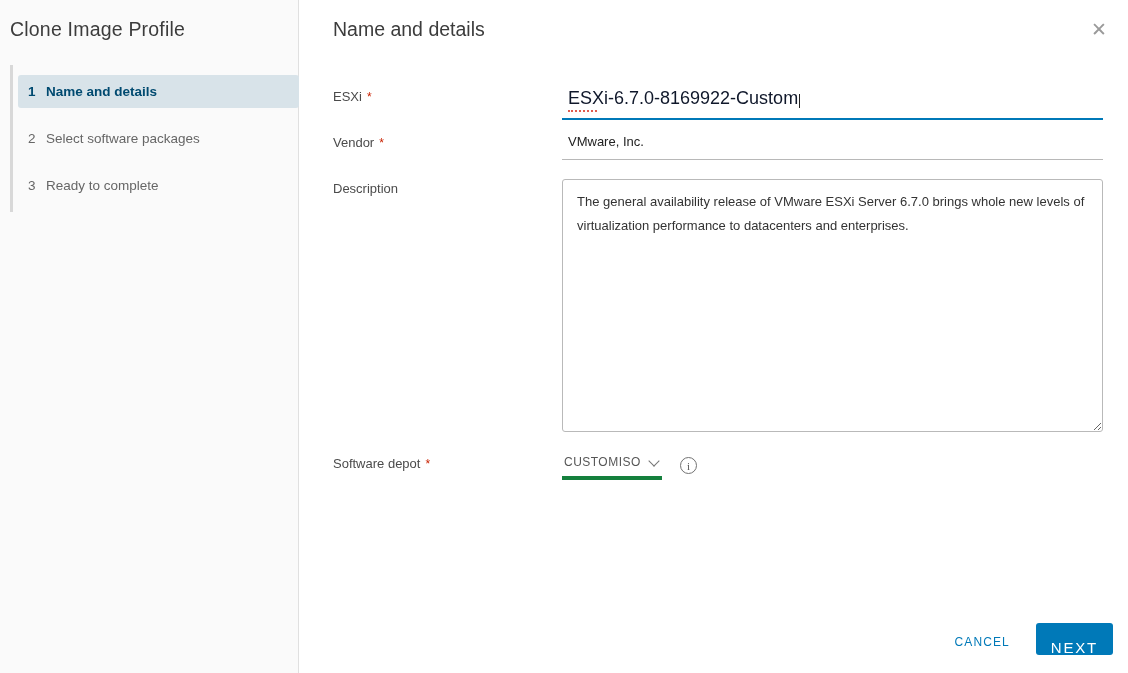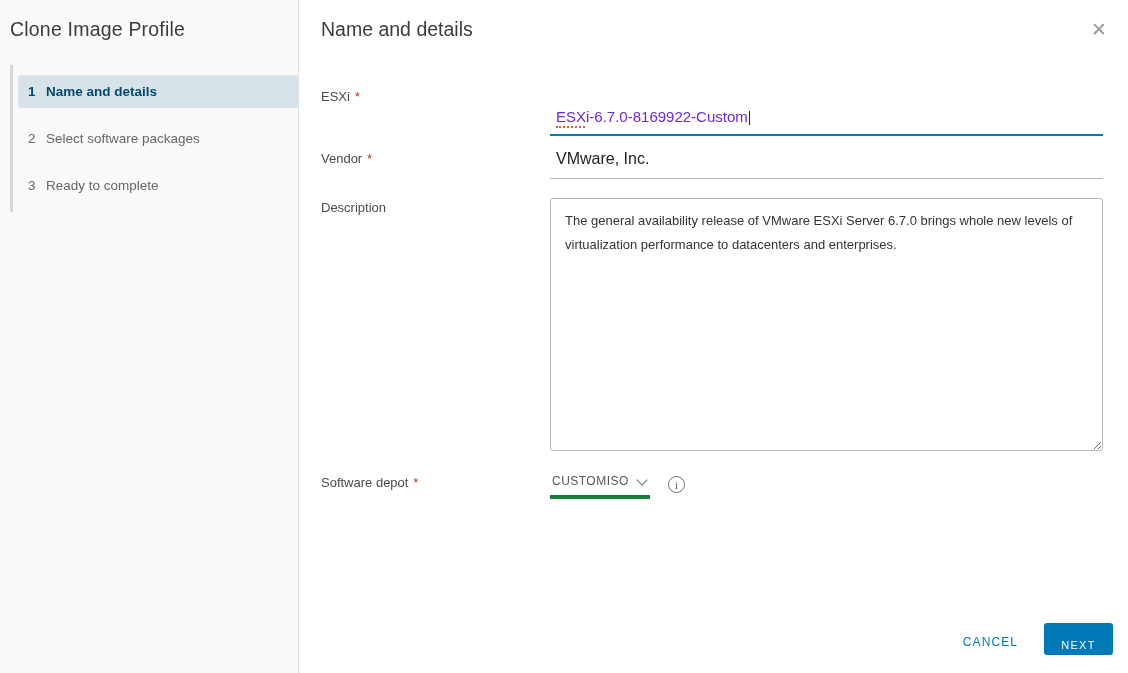--- a/index.html
+++ b/index.html
@@ -1,21 +1,21 @@
 <!DOCTYPE html>
 <html><head>
 <meta charset="utf-8">
 <style>
   * { margin:0; padding:0; box-sizing:border-box; }
   html,body { background:#fff; }
   body {
     font-family: "Liberation Sans", "DejaVu Sans", sans-serif;
     width:1128px; height:673px; overflow:hidden;
   }
-  .app { width:1128px; height:673px; display:flex; background:#fff; }
+  .app { width:1128px; height:673px; display:flex; background:#fff;gap:12px; }
 
   
   .sidebar {
     width:299px; flex:0 0 299px; background:#fafafa;
     border-right:1px solid #e0e0e0; padding:16px 0 0 10px;
   }
   .dialog-title {
     font-size:19.5px; font-weight:300; color:#3c3c3c; letter-spacing:.2px;
     margin-top:2px;
   }
@@ -53,35 +53,35 @@
   .form { margin:44px 25px 0 22px; }
   .row { display:flex; align-items:flex-start; }
   .label-col {
     width:229px; flex:0 0 229px; font-size:13px; color:#4b4b4b; padding-top:2px;
   }
   .req { color:#c92100; margin-left:5px; font-size:12px; }
   .field-col { flex:1; min-width:0; }
 
   .row-name { margin-bottom:13px; }
   .name-display {
-    position:relative; font-size:15px; color:#6d28d9;
-    padding:1px 0 9px 6px; border-bottom:2px solid #0079b8;margin-top:20px;
+    position:relative; font-size:18px; color:#0f172a;
+    padding:1px 0 9px 6px; border-bottom:2px solid #0079b8;
   }
   .squiggle {
     position:absolute; left:6px; bottom:6px; width:29px;
     border-bottom:2px dotted #e05c4f;
   }
   .caret {
     display:inline-block; width:1px; height:14px; background:#222;
     vertical-align:text-bottom; margin-left:1px;
   }
 
   .row-vendor { margin-bottom:19px; }
   .vendor-display {
-    font-size:16px; color:#222; padding:1px 0 10px 6px;
+    font-size:13px; color:#222; padding:1px 0 10px 6px;
     border-bottom:1px solid #b8b8b8;
   }
 
   .row-desc { margin-bottom:18px; }
   .desc-textarea {
     width:100%; height:253px; border:1px solid #b9b9b9; border-radius:3px;
     padding:10px 14px; font-family:"Liberation Sans","DejaVu Sans",sans-serif;
     font-size:13px; line-height:24px; color:#333; background:#fff;
     outline:none; resize:both;
   }
@@ -112,21 +112,21 @@
     display:flex; align-items:flex-end;
   }
   .cancel-btn {
     background:none; border:none; cursor:pointer;
     color:#0079b8; font-size:12px; letter-spacing:.09em; font-weight:500;
     font-family:"Liberation Sans","DejaVu Sans",sans-serif;
     margin-right:22px; padding:6px 4px;
   }
   .next-btn {
     background:#0079b8; border:none; border-radius:3px; cursor:pointer;
-    color:#fff; font-size:11px; letter-spacing:.12em; font-weight:500;
+    color:#fff; font-size:15px; letter-spacing:.12em; font-weight:500;
     font-family:"Liberation Sans","DejaVu Sans",sans-serif;
     height:18px; min-width:69px; padding:16px 15px;
   }
 </style>
 </head>
 <body>
 
 <div class="app">
 
   <aside class="sidebar">

